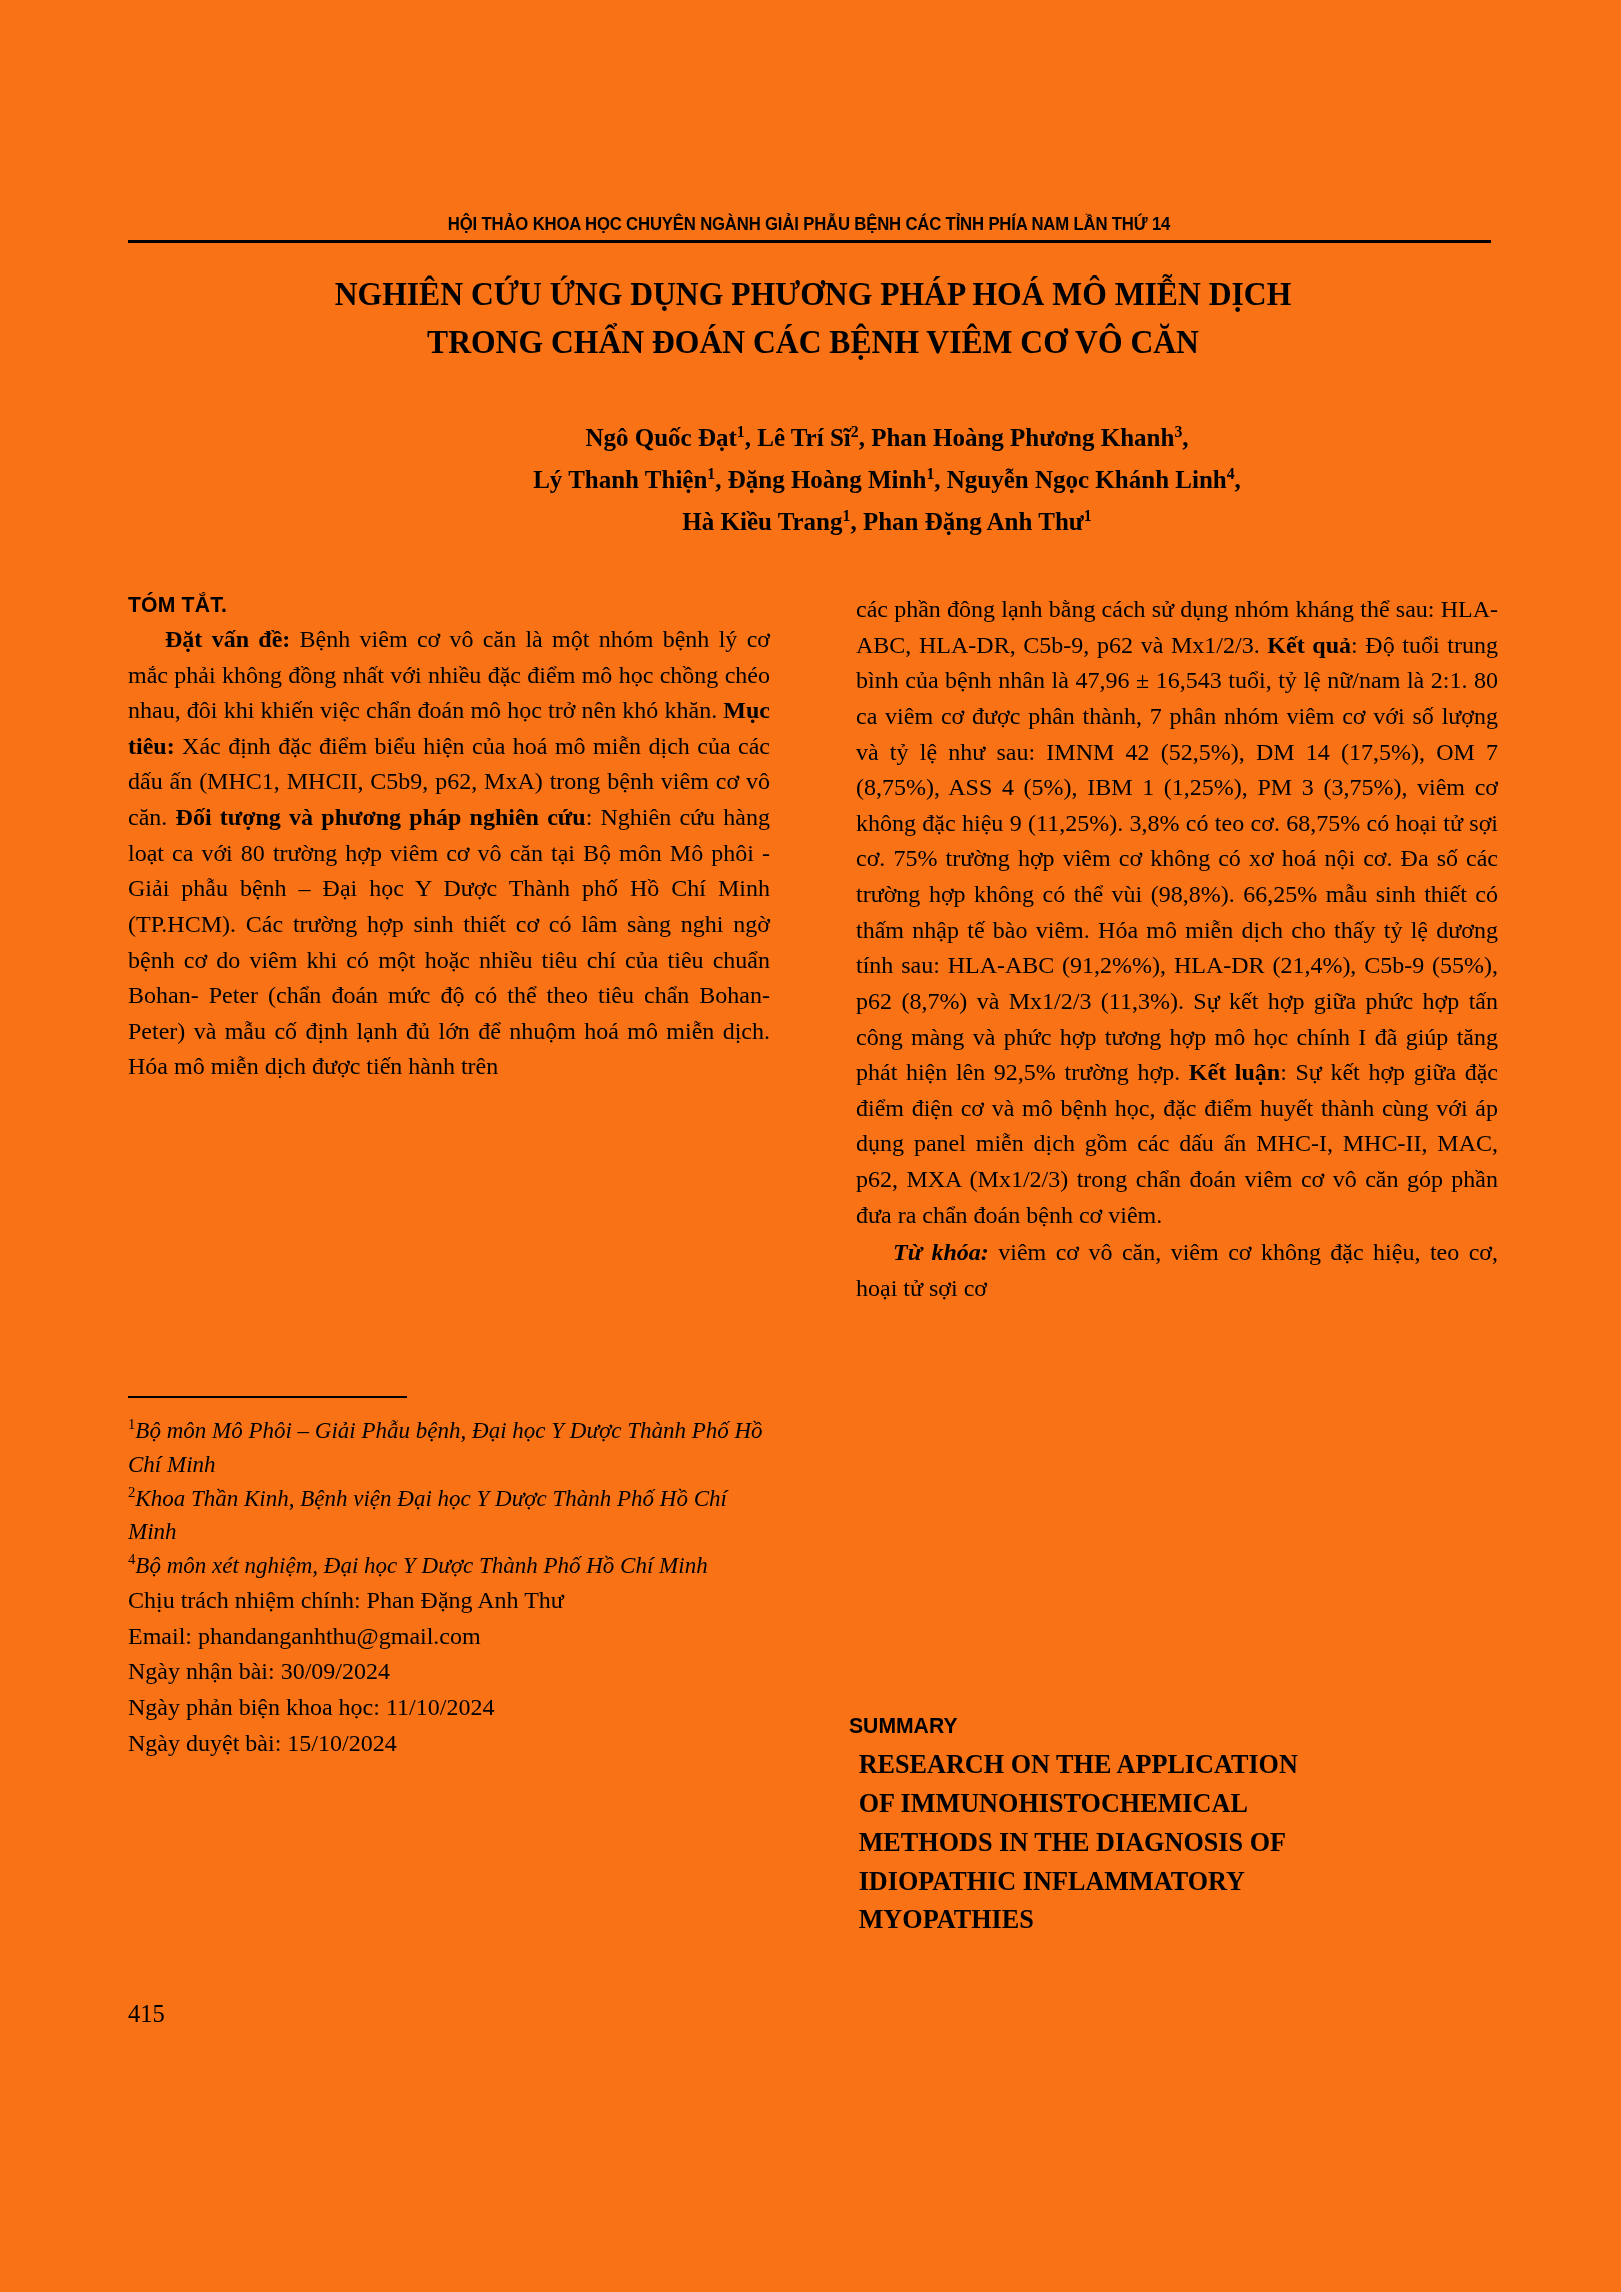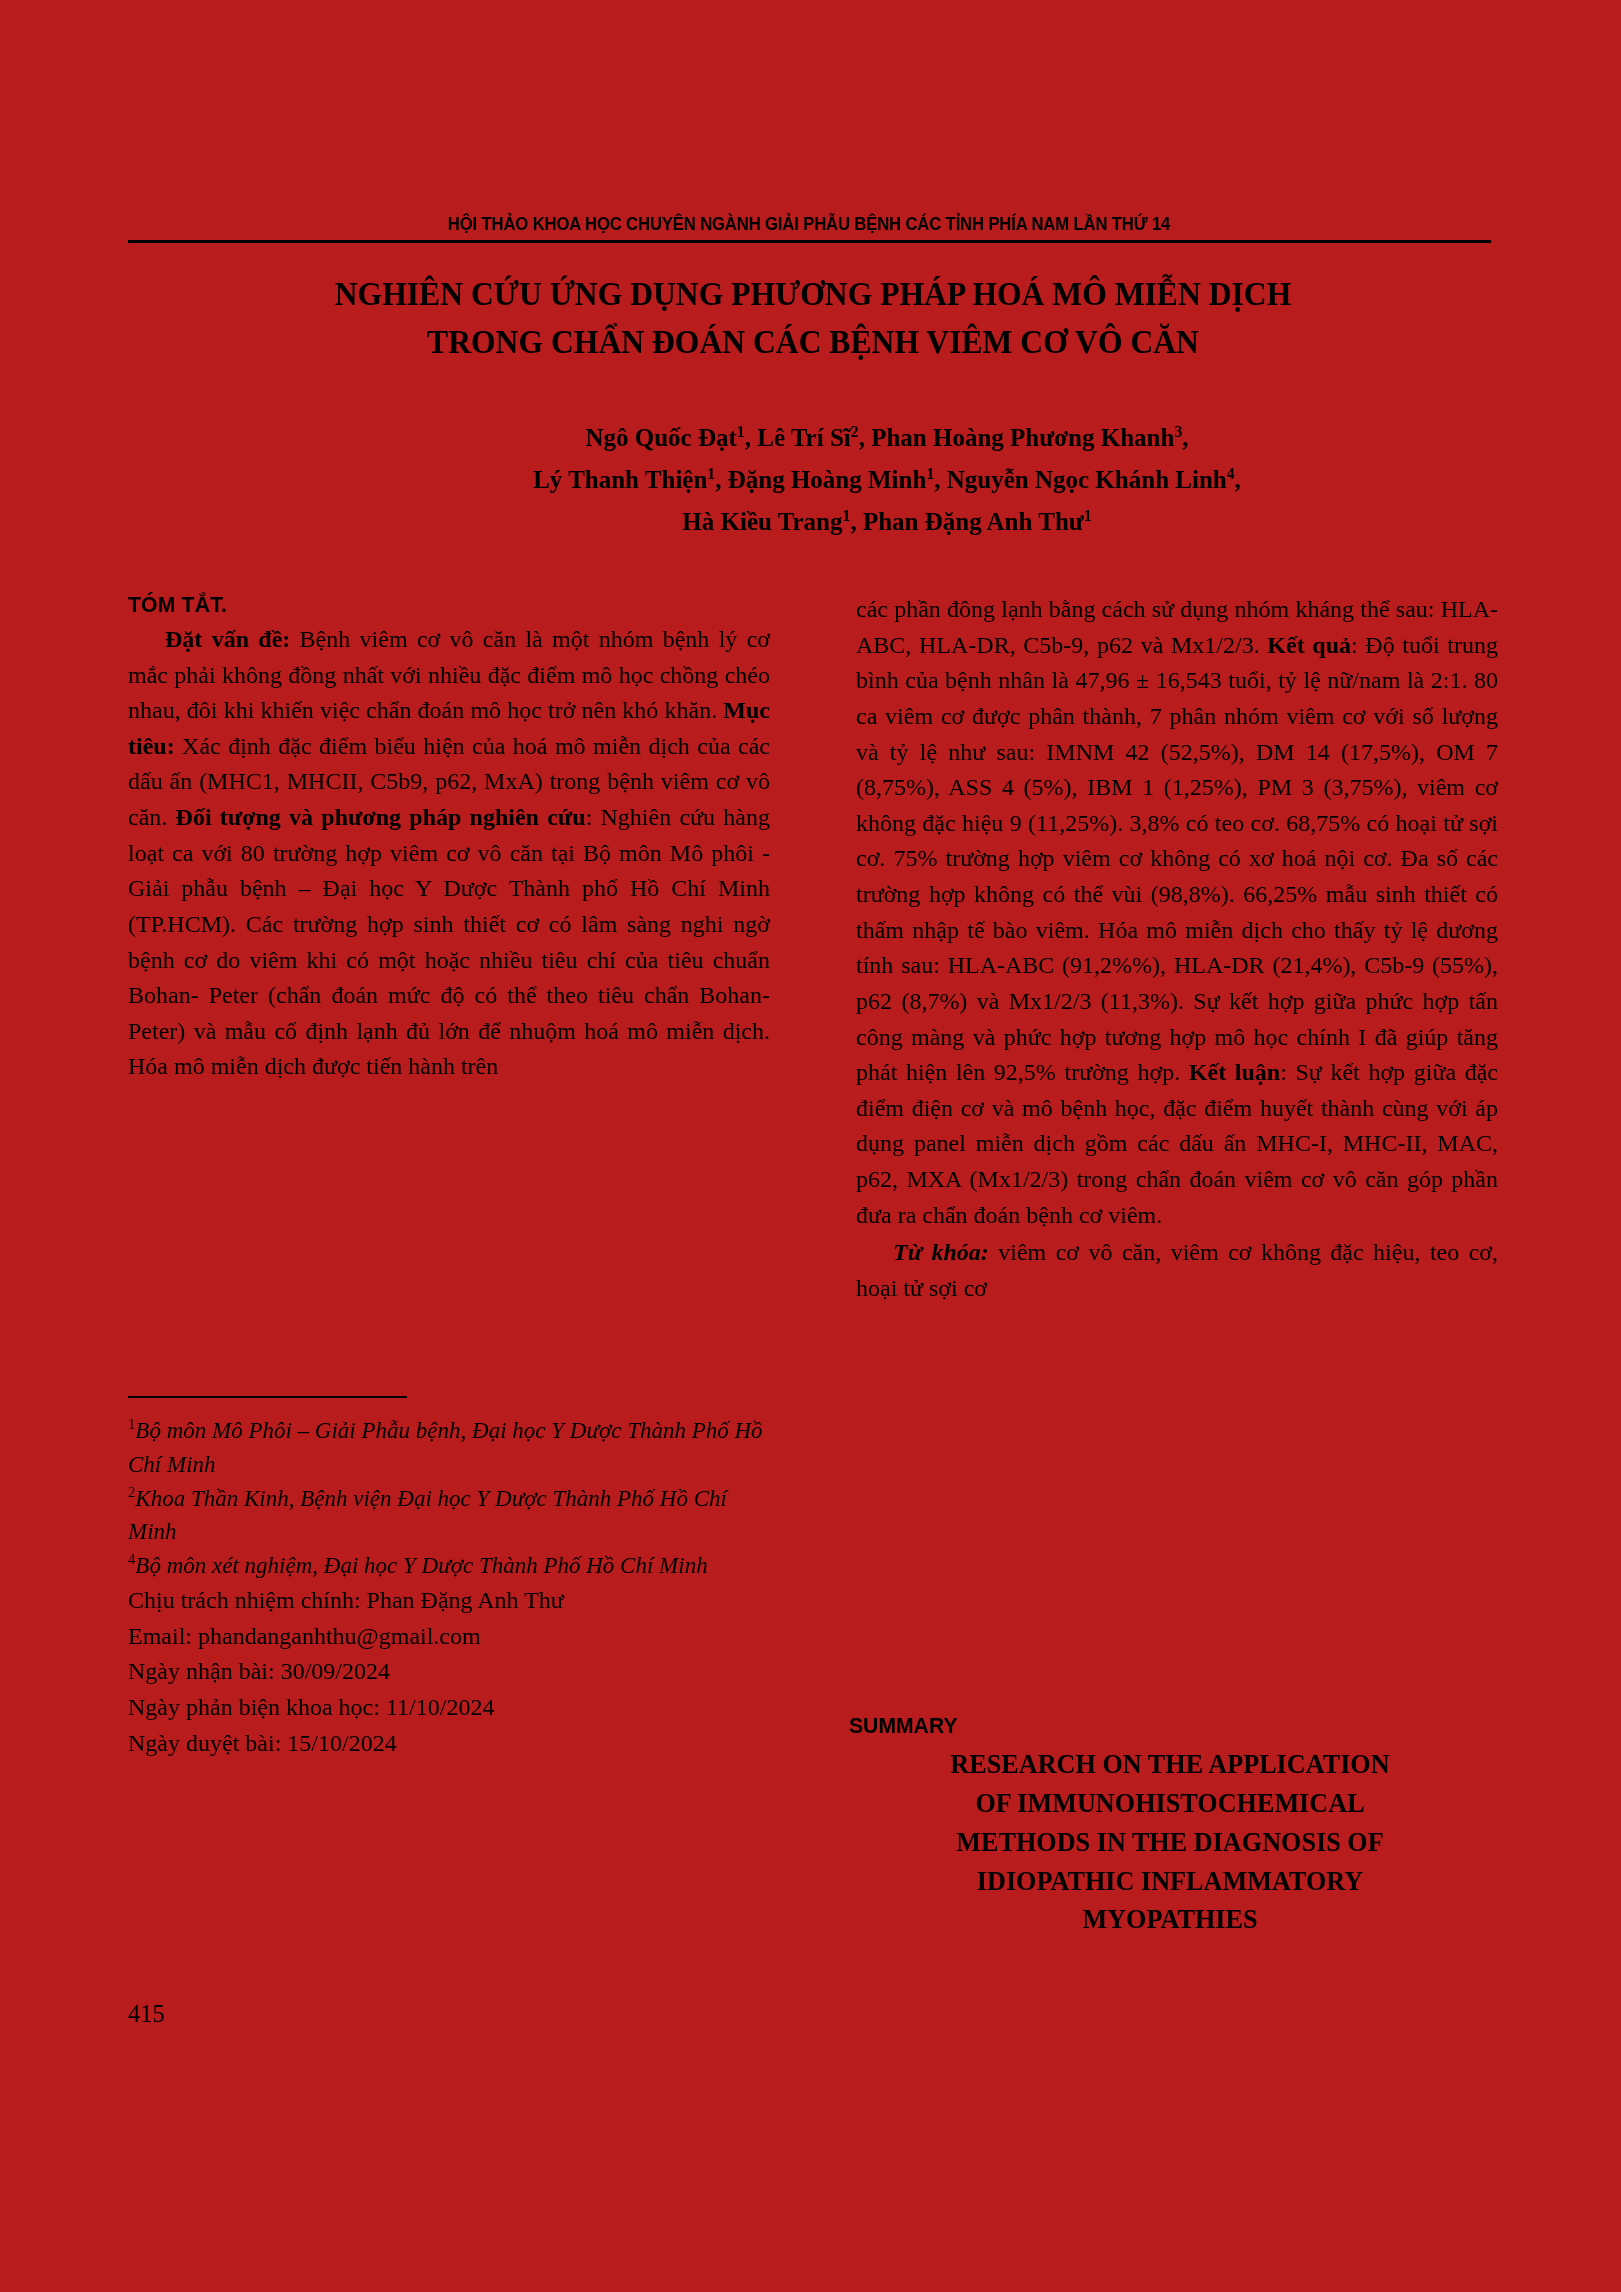--- a/index.html
+++ b/index.html
@@ -15,21 +15,21 @@
     font-family: "Liberation Serif", "DejaVu Serif", serif;
     color: #000000;
     overflow: hidden;
   }
 
   .page {
     position: absolute;
     left: 0; top: 0;
     width: 1621px;
     height: 2293px;
-    background: #b91c1c;
+    background: #f97316;
   }
 
   
   .running-header {
     position: absolute;
     left: 128px;
     top: 214px;
     width: 1362px;
     text-align: center;
   }
@@ -168,21 +168,21 @@
   .summary-label {
     font-family: "Liberation Sans", "DejaVu Sans", sans-serif;
     font-weight: bold;
     font-size: 22.5px;
     margin: 0 0 5.9px 0;
     text-align: left;
     transform: scaleX(0.94);
     transform-origin: left center;
   }
   .summary-title {
-    text-align: center;
+    text-align: left;
     margin: 0;
   }
   .summary-title-line {
     display: block;
     font-weight: bold;
     font-size: 27px;
     line-height: 1.44;
     white-space: nowrap;
     transform: scaleX(0.97);
     transform-origin: center center;

